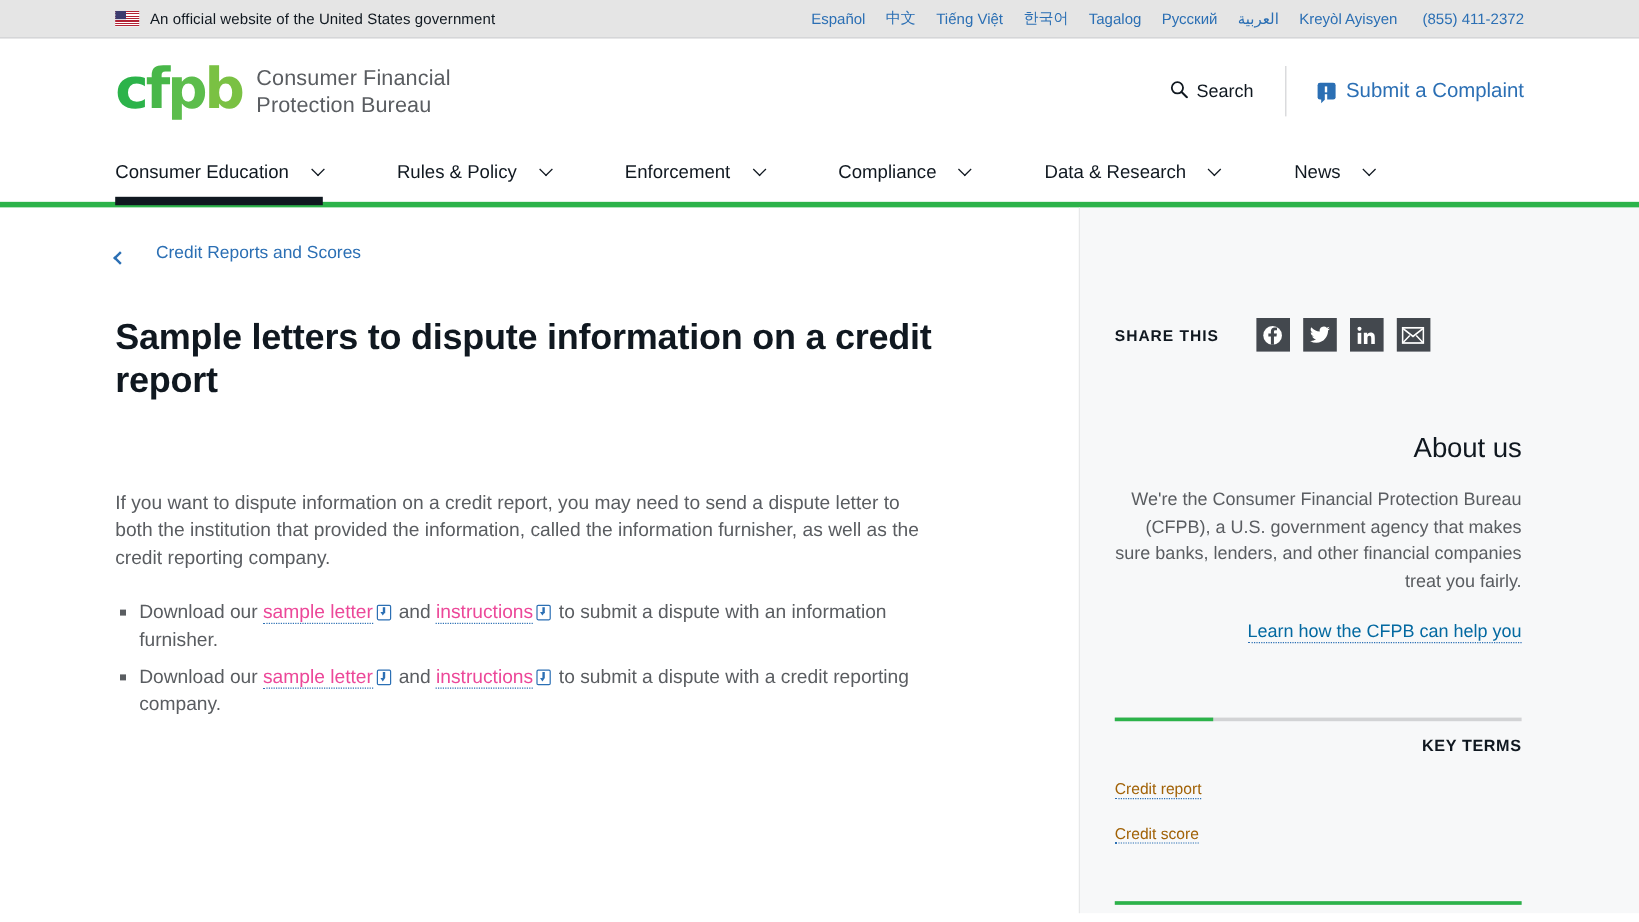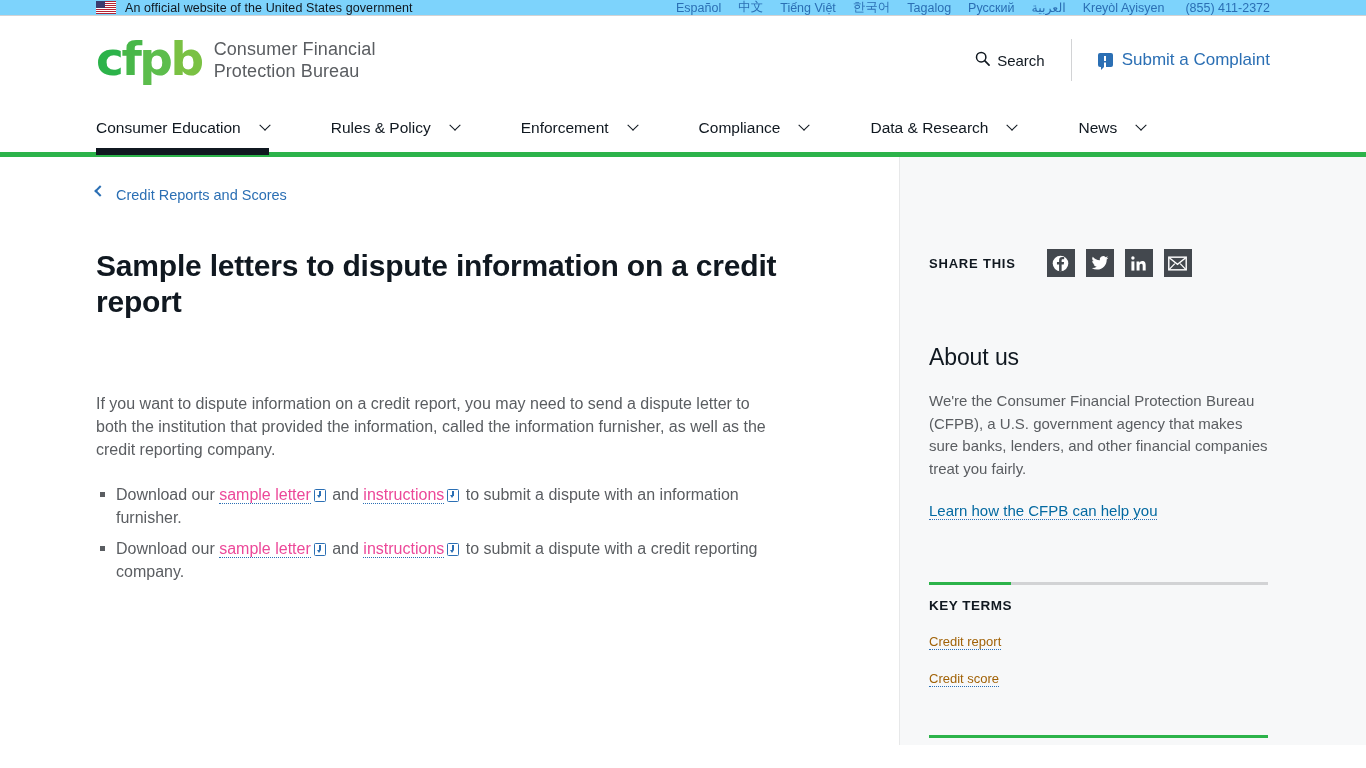--- a/index.html
+++ b/index.html
@@ -7,22 +7,22 @@
     margin: 0; padding: 0;
     width: 1366px; height: 768px;
     overflow: hidden;
     background: #ffffff;
     font-family: "Liberation Sans", sans-serif;
     -webkit-font-smoothing: antialiased;
   }
 
   
   .gov-banner {
-    height: 16px;
-    background: #7dd3fc;
+    height: 32px;
+    background: #e5e5e5;
     border-bottom: 1px solid #d2d3d5;
     display: flex;
     align-items: center;
     padding: 0 96px;
     position: relative;
   }
   .gov-banner-left {
     display: flex;
     align-items: center;
     gap: 9px;
@@ -214,22 +214,22 @@
     height: 588px;
     align-items: stretch;
   }
   .content-col {
     width: 899px;
     padding: 0 0 0 96px;
     background: #ffffff;
   }
   .breadcrumb {
     display: flex;
-    align-items: flex-start;
-    gap: 12px;
+    align-items: flex-end;
+    gap: 26px;
     margin-top: 30px;
     color: #2b6fb4;
     font-size: 14.5px;
     text-decoration: none;
     cursor: pointer;
     width: max-content;
   }
   .breadcrumb .chev-left {
     display: inline-block;
     width: 8px; height: 8px;
@@ -308,20 +308,21 @@
     border-top: 3.4px solid #2b6fb4;
   }
 
   
   .sidebar {
     width: 467px;
     background: #f7f8f9;
     border-left: 1px solid #e7e8e9;
     padding: 0 98px 0 29px;
     position: relative;
+    text-align: right;
   }
   .share-row {
     display: flex;
     align-items: center;
     gap: 16px;
     margin-top: 92px;
   }
   .share-label {
     font-size: 13px;
     font-weight: bold;

